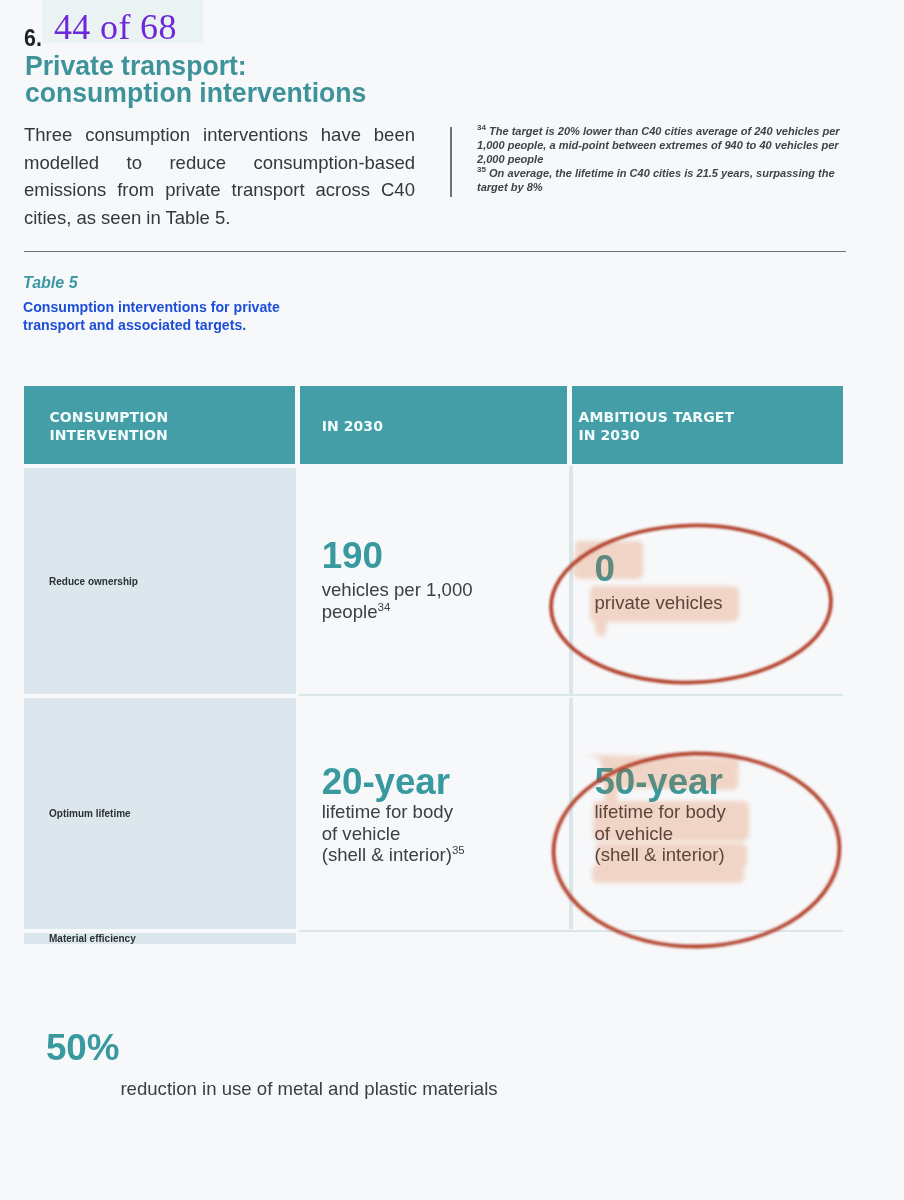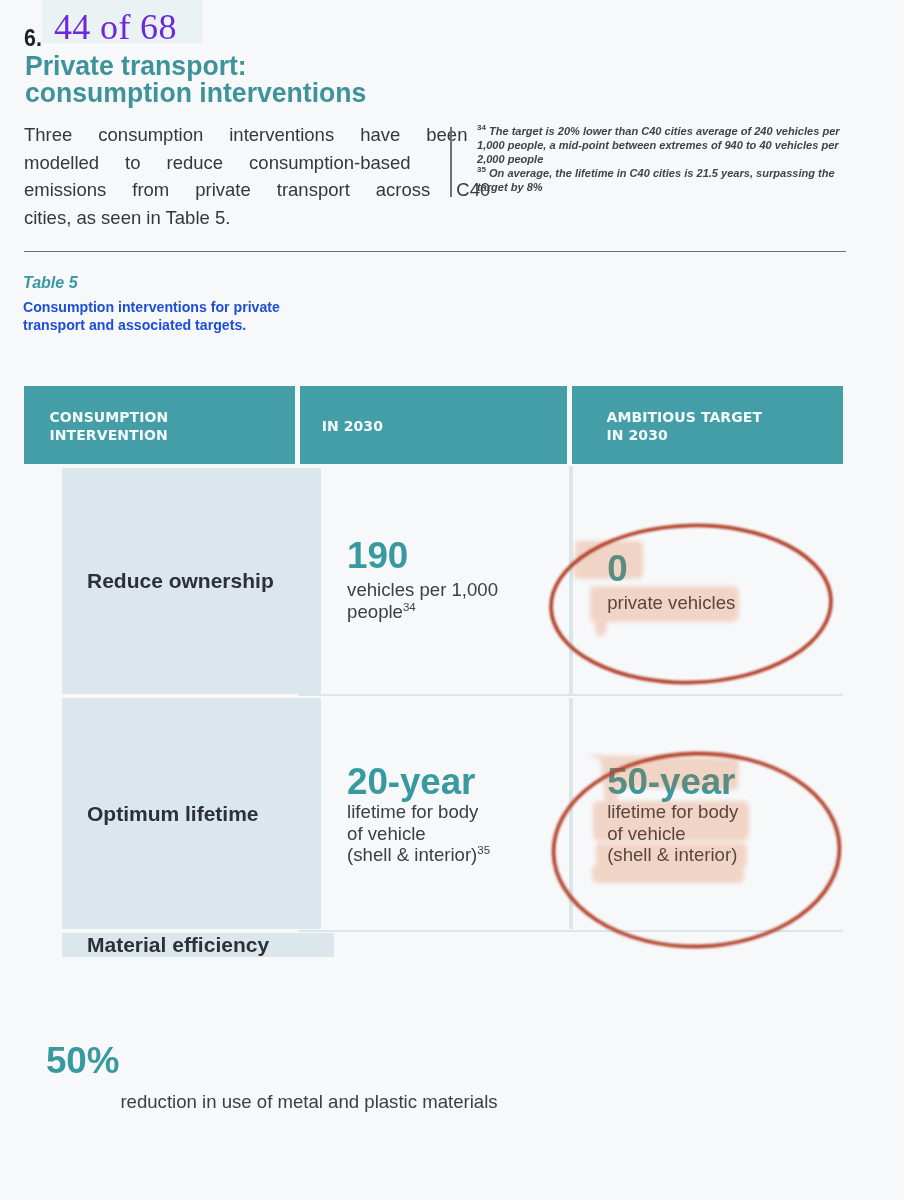--- a/index.html
+++ b/index.html
@@ -11,45 +11,45 @@
     background:rgba(233,241,242,0.85);display:flex;align-items:flex-start;justify-content:flex-start;}
   .page-indicator span{font-size:36px;color:#6d28d9;letter-spacing:0.35px;line-height:40px;margin-left:12px;margin-top:7px;font-family:Liberation Serif, serif;}
 
   
   .sec-num{position:absolute;left:24px;top:27px;font-size:23px;font-weight:bold;color:#1c2126;line-height:23px;
     transform:scaleX(0.93);transform-origin:left top;}
   .title{position:absolute;left:25px;top:52px;width:460px;font-size:28px;font-weight:bold;color:#3e939a;line-height:27.2px;
     transform:scaleX(0.95);transform-origin:left top;}
 
   .intro{position:absolute;left:24px;top:121px;width:391px;font-size:18.5px;line-height:27.7px;color:#33383d;}
-  .intro .jline{display:flex;height:27.7px;white-space:pre;gap:26px;}
+  .intro .jline{display:flex;justify-content:space-between;height:27.7px;white-space:pre;}
   .intro .lline{text-align:left;height:27.7px;}
 
   .divider-v{position:absolute;left:450px;top:127px;width:1.5px;height:70px;background:#6b7177;}
 
   .footnotes{position:absolute;left:477px;top:124px;width:400px;font-size:11.05px;font-style:italic;font-weight:bold;line-height:14.1px;color:#3e444a;white-space:nowrap;}
   .footnotes sup{font-size:8px;font-style:normal;vertical-align:super;line-height:0;}
 
   .hr{position:absolute;left:24px;top:251px;width:822px;height:1.4px;background:#6e7276;}
 
   .table-label{position:absolute;left:23px;top:274px;font-size:16px;font-weight:bold;font-style:italic;color:#3c98a3;}
   .table-caption{position:absolute;left:23px;top:298px;width:320px;font-size:14.15px;font-weight:bold;line-height:18px;color:#1d4ed8;}
 
   
   .tbl{position:absolute;left:24px;top:386px;width:819px;}
   .thead{display:flex;height:78px;margin-bottom:4.3px;}
   .th{background:#449ea8;color:#f3fbfb;font-family:"DejaVu Sans",sans-serif;font-size:14px;font-weight:bold;letter-spacing:0.08px;line-height:17.8px;
      display:flex;flex-direction:column;justify-content:center;box-sizing:border-box;padding-top:3px;}
   .th1{width:270.5px;margin-right:5.2px;padding-left:25.5px;}
   .th2{width:267.8px;margin-right:5px;padding-left:22px;}
-  .th3{width:270.5px;padding-left:34px;}
+  .th3{width:270.5px;padding-left:6px;}
 
   .row{display:flex;position:relative;}
   .c1{width:272px;margin-right:3.7px;background:#dce7ed;display:flex;align-items:center;padding-left:25px;box-sizing:border-box;
-      font-size:21px;font-weight:bold;color:#2b3136;margin-left:38px;}
+      font-size:10px;font-weight:bold;color:#2b3136;}
   .c2{width:272.8px;box-sizing:border-box;padding-left:22px;}
   .c3{width:270.5px;box-sizing:border-box;padding-left:22px;position:relative;}
   .bignum{font-size:36.8px;font-weight:bold;color:#389a9e;line-height:30px;letter-spacing:-0.1px;}
   .sub{font-size:18.6px;color:#3a4046;line-height:21.2px;margin-top:8px;}
   .row2 .sub{margin-top:4px;}
   .row3 .sub{margin-top:15px;text-align:center;}
   .sub sup{font-size:11.5px;vertical-align:super;line-height:0;}
 
   .vline{position:absolute;background:#dae6ea;width:4px;}
   .hline{position:absolute;background:#dae6ea;height:2.2px;}

